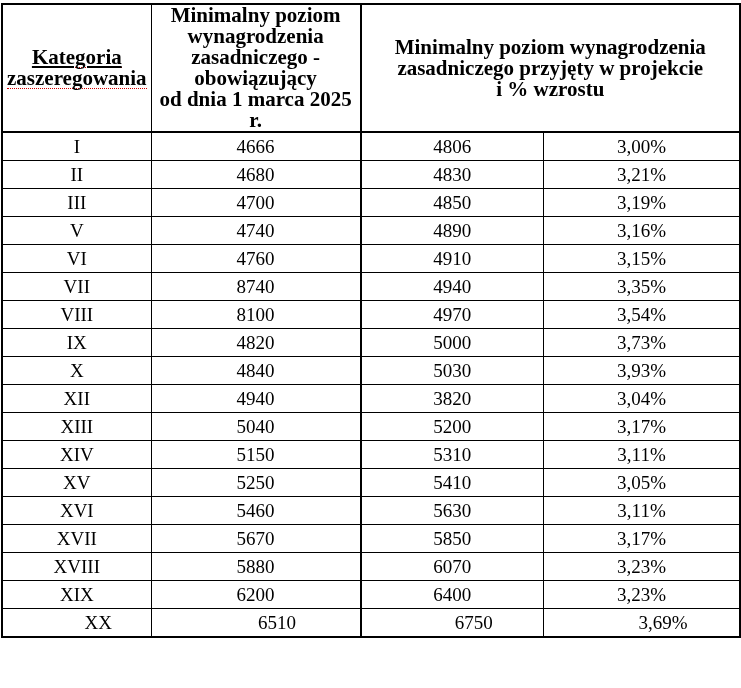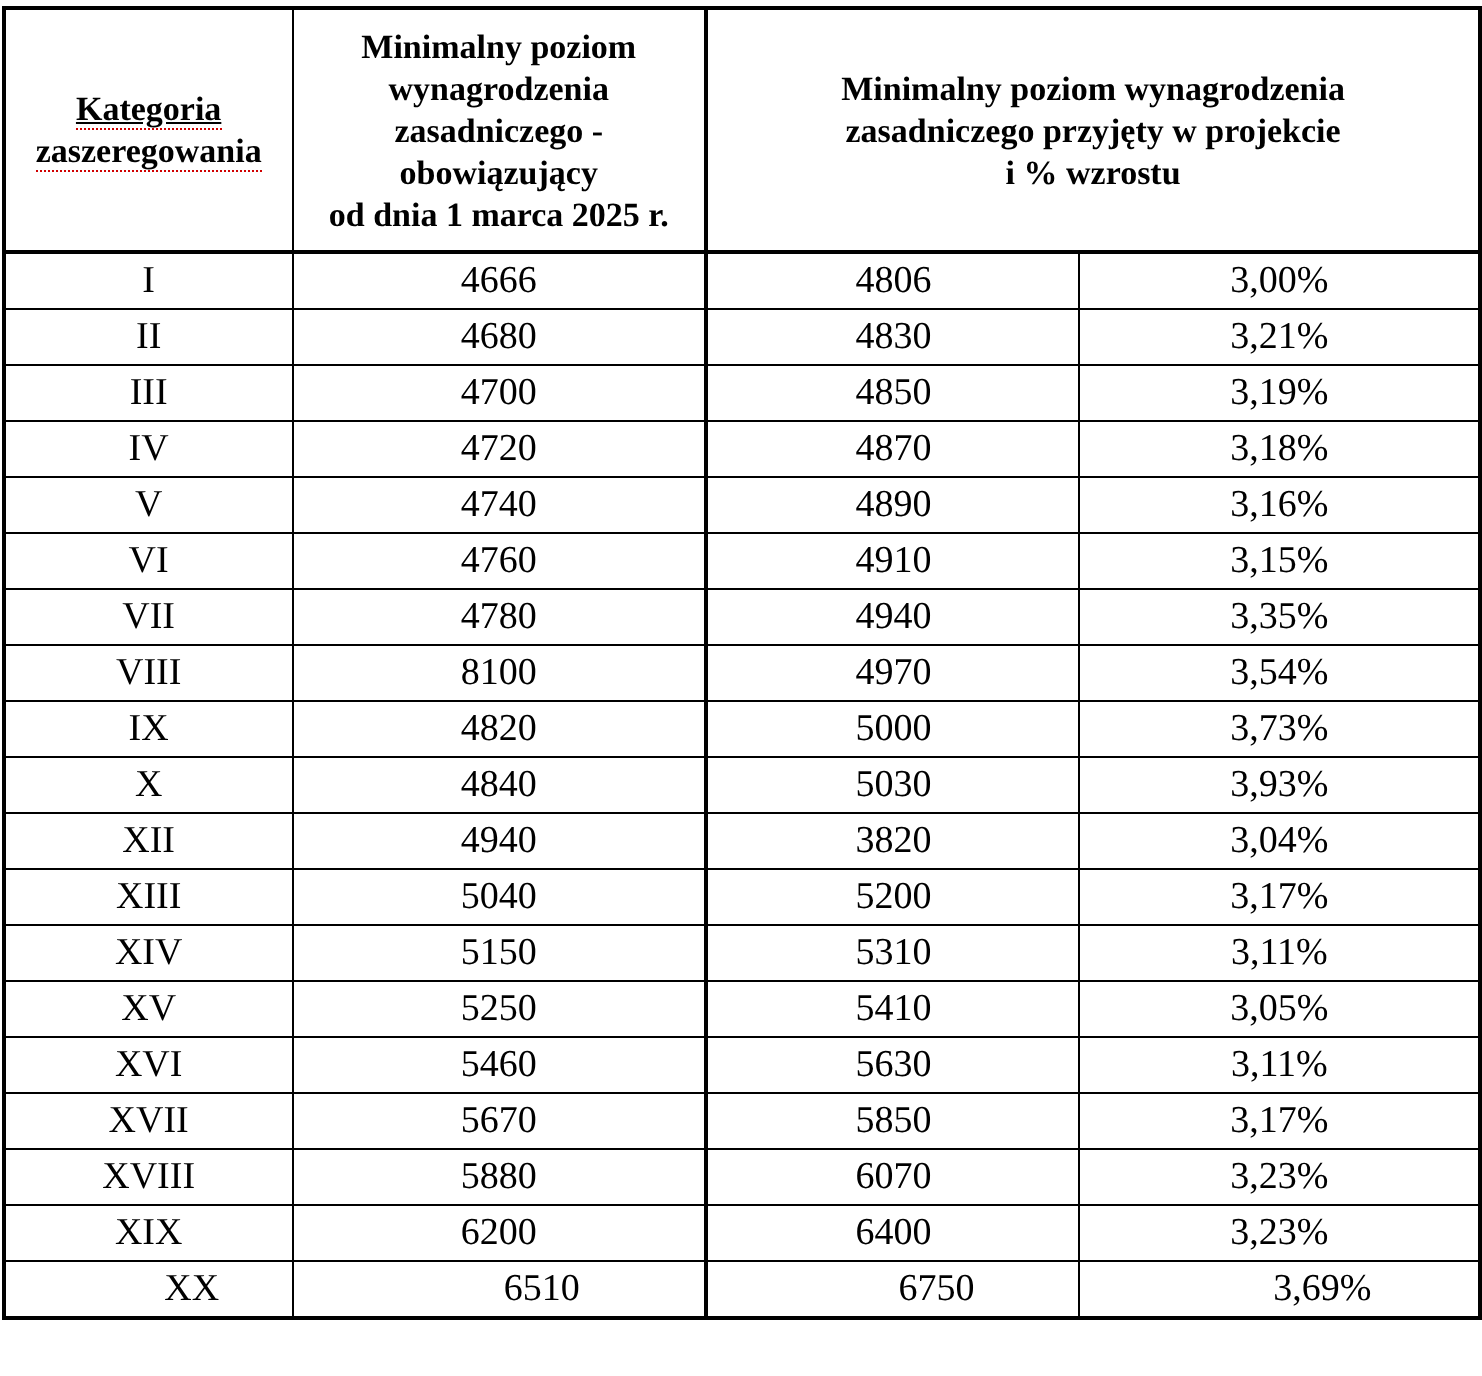--- a/index.html
+++ b/index.html
@@ -12,21 +12,21 @@
       table-layout: fixed;
     }
     table.wage-table td, table.wage-table th {
       border: 1px solid #000;
       text-align: center;
       vertical-align: middle;
       padding: 0;
     }
     .outer-top { border-top: 2px solid #000 !important; }
     th {
-      font-weight: bold; font-size: 17px; line-height: 21px;
+      font-weight: bold; font-size: 21px; line-height: 21px;
     }
     th.col-cat { width: 150px; height: 120px; border-left: 2px solid #000 !important; }
     th.col-current { width: 229px; border-right: 2px solid #000 !important; }
     th.col-proj { border-right: 2px solid #000 !important; }
     .underline-wavy {
       text-decoration: underline;
       text-decoration-color: #000;
     }
     .spell { border-bottom: 1.5px dotted #d00000; display: inline-block; line-height: 19px; }
     tr.head-row th { border-bottom: 2px solid #000; }
@@ -74,40 +74,34 @@
         <td class="c-new">4830</td>
         <td class="c-pct">3,21%</td>
       </tr>
       <tr>
         <td class="c-cat">III</td>
         <td class="c-cur">4700</td>
         <td class="c-new">4850</td>
         <td class="c-pct">3,19%</td>
       </tr>
       <tr>
-        <td class="c-cat">IV</td>
-        <td class="c-cur">4720</td>
-        <td class="c-new">4870</td>
-        <td class="c-pct">3,18%</td>
-      </tr>
-      <tr>
         <td class="c-cat">V</td>
         <td class="c-cur">4740</td>
         <td class="c-new">4890</td>
         <td class="c-pct">3,16%</td>
       </tr>
       <tr>
         <td class="c-cat">VI</td>
         <td class="c-cur">4760</td>
         <td class="c-new">4910</td>
         <td class="c-pct">3,15%</td>
       </tr>
       <tr>
         <td class="c-cat">VII</td>
-        <td class="c-cur">4780</td>
+        <td class="c-cur">8740</td>
         <td class="c-new">4940</td>
         <td class="c-pct">3,35%</td>
       </tr>
       <tr>
         <td class="c-cat">VIII</td>
         <td class="c-cur">8100</td>
         <td class="c-new">4970</td>
         <td class="c-pct">3,54%</td>
       </tr>
       <tr>

